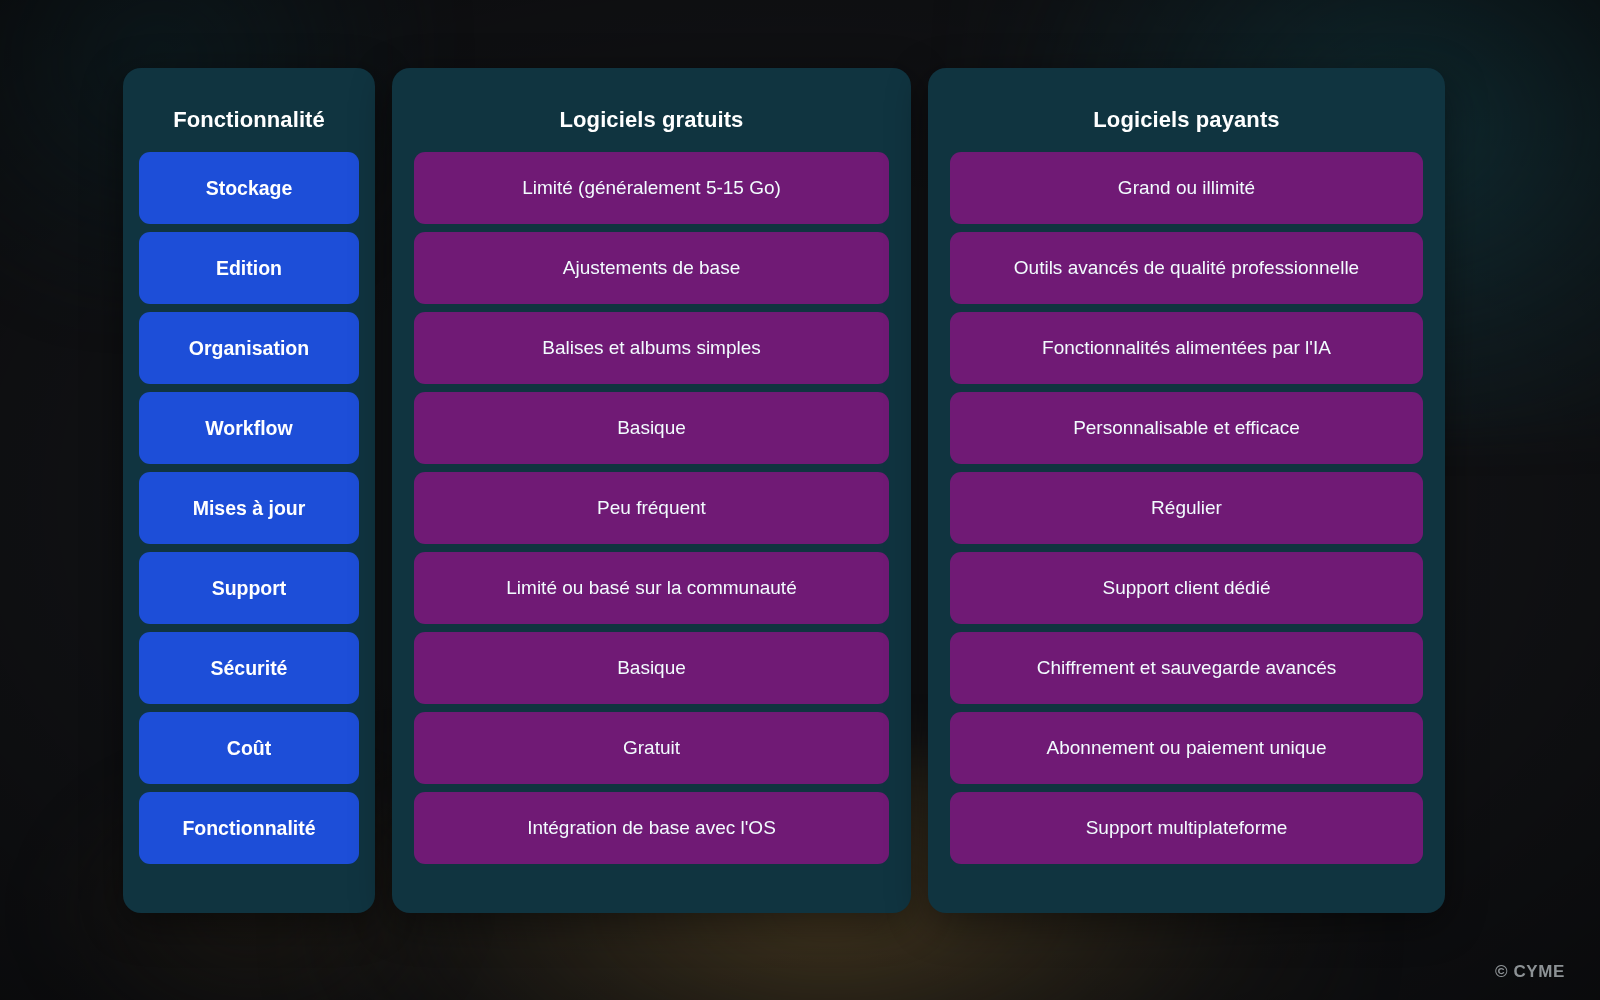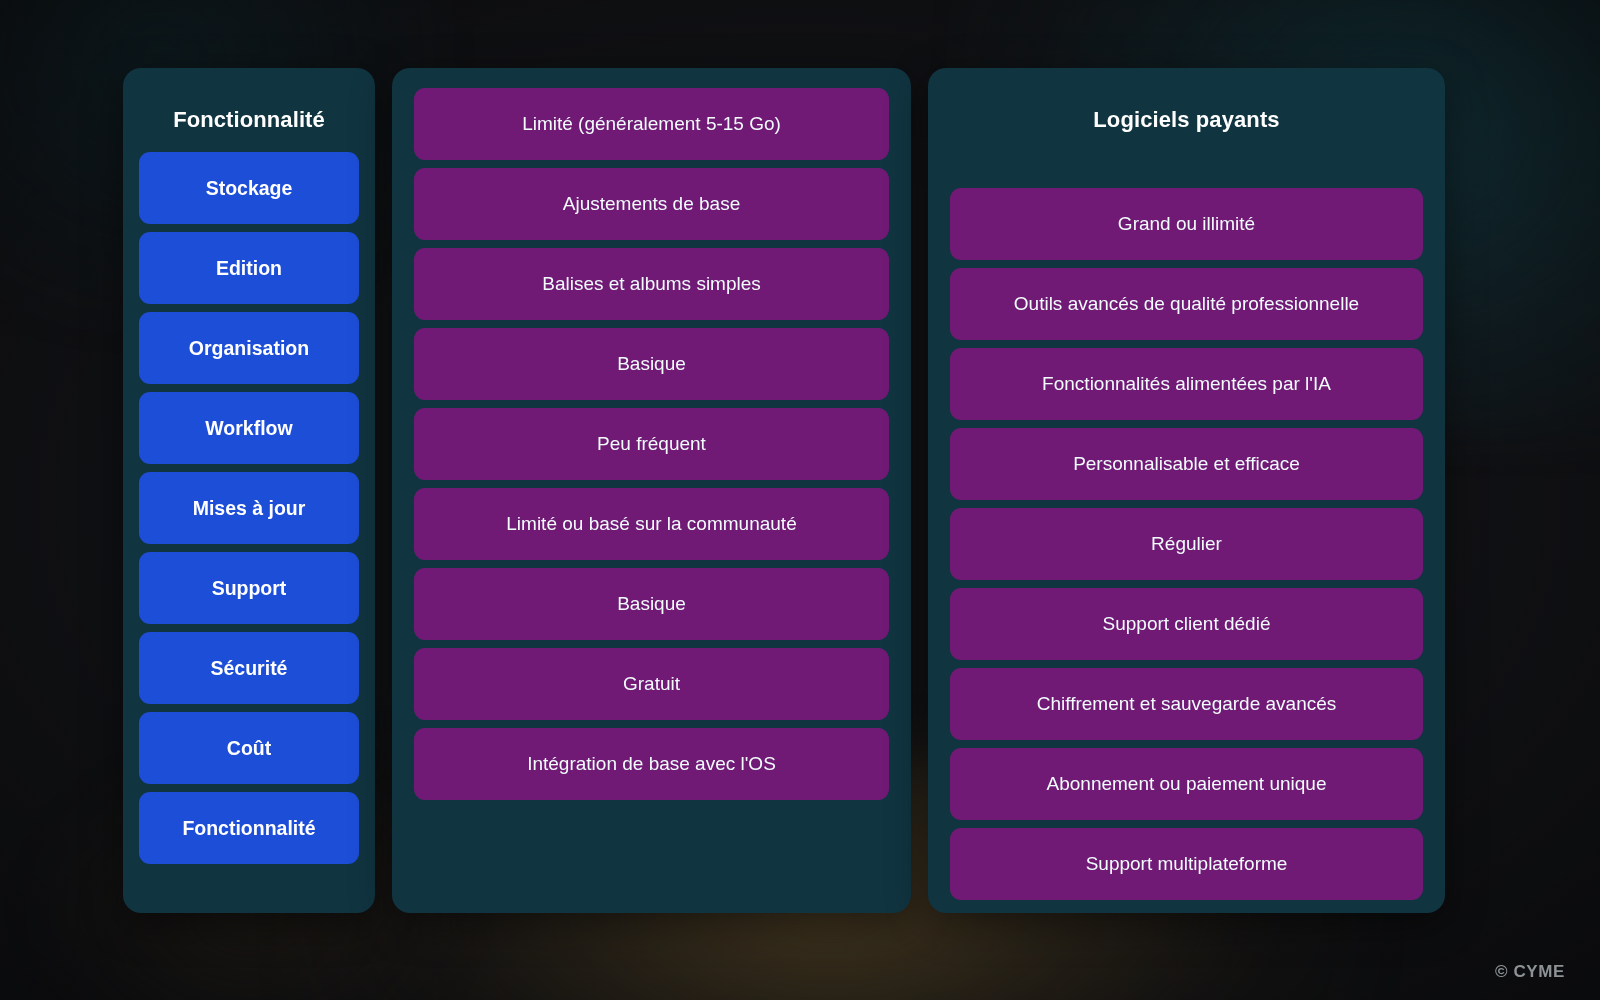--- a/index.html
+++ b/index.html
@@ -86,21 +86,21 @@
   .panel {
     background: #103440;
     border-radius: 18px;
     padding: 20px 22px 28px 22px;
     display: flex;
     flex-direction: column;
     box-shadow: 0 10px 40px rgba(0,0,0,0.45);
   }
   .panel-features { width: 252px; padding-left: 16px; padding-right: 16px; }
   .panel-free     { width: 519px; }
-  .panel-paid     { width: 517px; gap: 36px; }
+  .panel-paid     { width: 517px; }
 
   .panel-title {
     color: #ffffff;
     font-size: 22px;
     font-weight: 700;
     text-align: center;
     letter-spacing: 0.1px;
     height: 64px;
     line-height: 64px;
     flex: 0 0 auto;
@@ -191,20 +191,21 @@
       <div class="cell cell-feature">
           <span>Coût</span>
         </div>
       <div class="cell cell-feature">
           <span>Fonctionnalité</span>
         </div>
     </div>
   </div>
 
   <div class="panel panel-free">
+    <div class="panel-title">Logiciels gratuits</div>
     <div class="rows">
       <div class="cell cell-value">
           <span>Limité (généralement 5-15 Go)</span>
         </div>
       <div class="cell cell-value">
           <span>Ajustements de base</span>
         </div>
       <div class="cell cell-value">
           <span>Balises et albums simples</span>
         </div>

